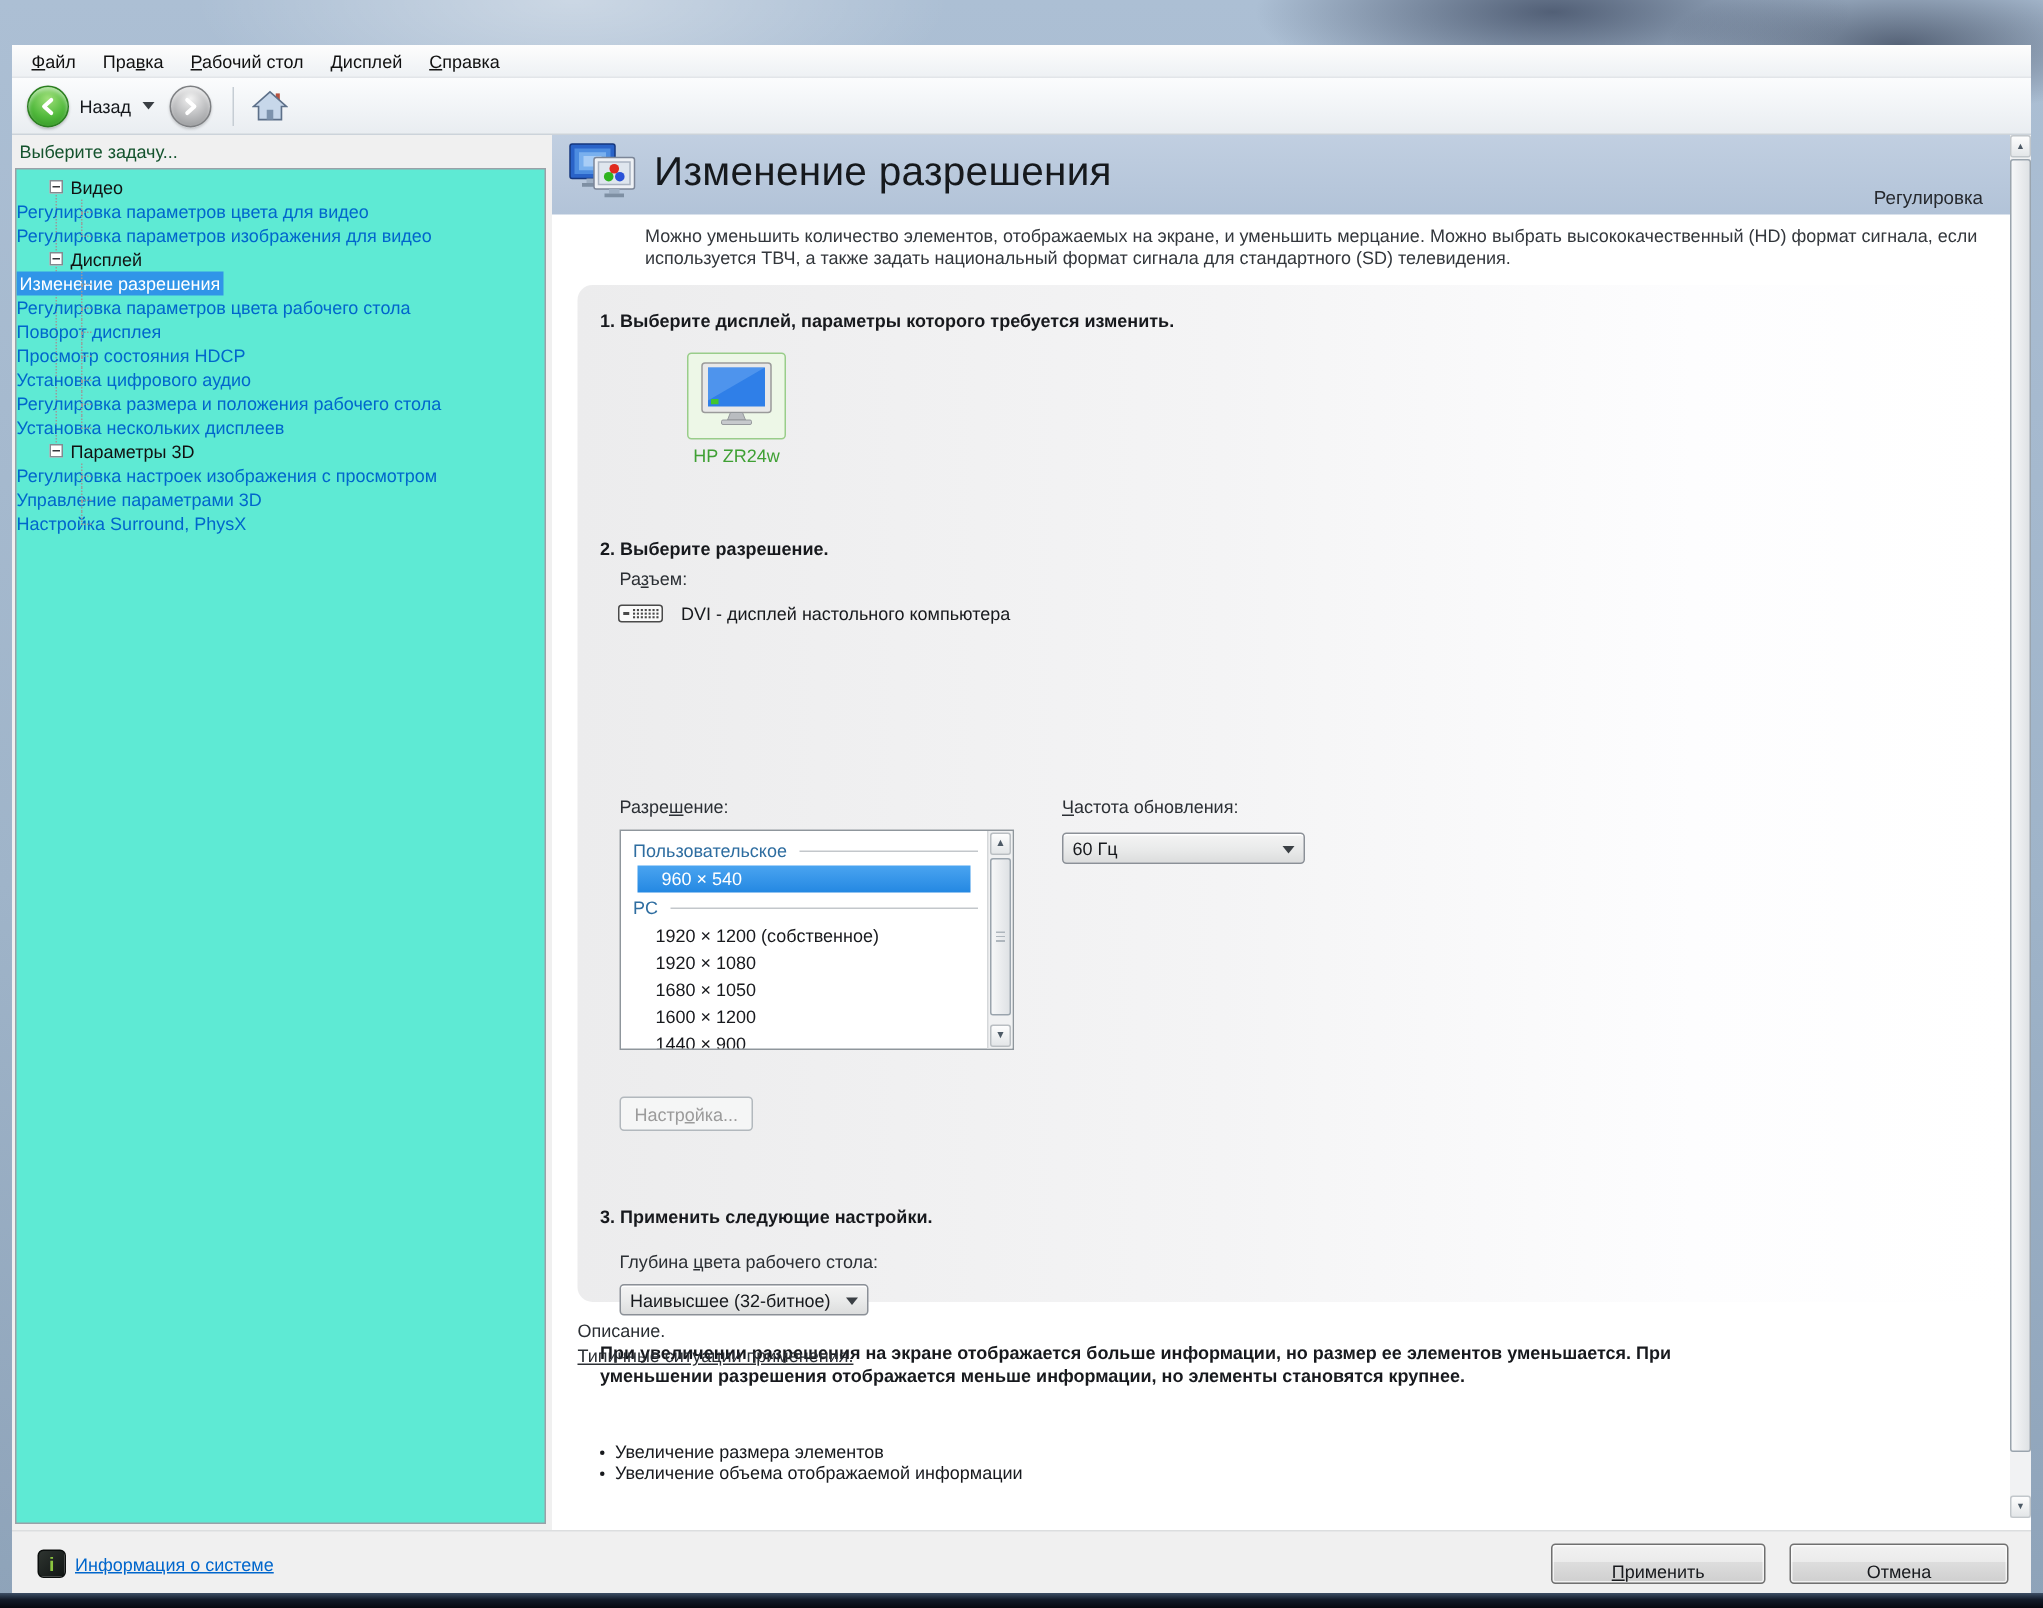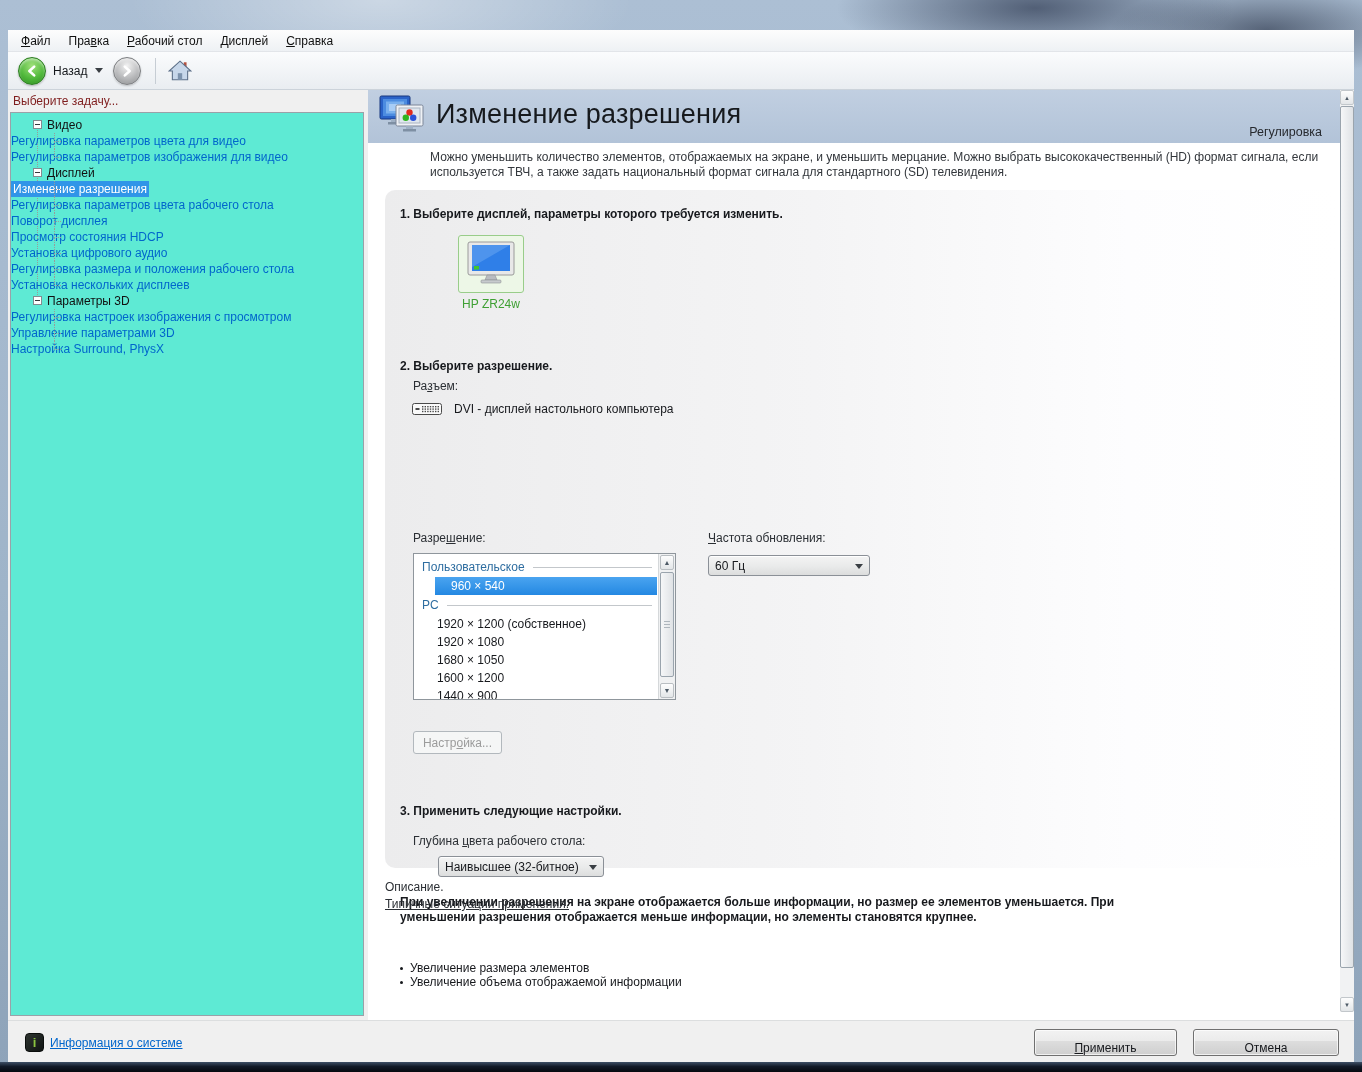--- a/index.html
+++ b/index.html
@@ -46,21 +46,21 @@
   .nav-back{background:radial-gradient(circle at 50% 30%,#9fe07a,#51b93c 55%,#2c8c1f);border:1px solid #2b7d20;
     box-shadow:inset 0 2px 3px rgba(255,255,255,.55),0 1px 2px rgba(0,0,0,.25);}
   .nav-fwd{background:radial-gradient(circle at 50% 30%,#f2f2f2,#b9babc 55%,#8c8e90);border:1px solid #7d7f82;
     box-shadow:inset 0 2px 3px rgba(255,255,255,.6),0 1px 2px rgba(0,0,0,.2);margin-left:10px;}
   .back-label{font-size:12px;color:#15181c;margin-left:7px;}
   .dd-arrow{width:0;height:0;border-left:4px solid transparent;border-right:4px solid transparent;
     border-top:5px solid #3a3f44;margin-left:8px;}
   .tb-sep{width:1px;height:26px;background:#c6cdd4;margin:0 12px 0 14px;}
   
   .sidebar{position:absolute;top:60px;left:0;width:360px;bottom:42px;}
-  .sidebar-header{position:absolute;top:4px;left:5px;font-size:12px;color:#7f1d1d;}
+  .sidebar-header{position:absolute;top:4px;left:5px;font-size:12px;color:#14532d;}
   .treebox{position:absolute;top:22px;left:2px;right:4px;bottom:4px;background:#5eead4;
     border:1px solid #9aa1a8;overflow:hidden;}
   .tree{position:relative;padding-top:4px;font-size:12px;}
   .root-line{position:absolute;left:26px;top:12px;height:176px;width:0;border-left:1px dotted #9a9a9a;}
   .trow{position:relative;height:16px;line-height:16px;white-space:nowrap;}
   .trow.group{padding-left:36px;color:#111;}
   .toggle{position:absolute;left:22px;top:3px;width:9px;height:9px;background:#fff;
     border:1px solid #848a90;z-index:2;}
   .toggle::after{content:"";position:absolute;left:1px;top:3px;width:5px;height:1px;background:#35383c;}
   .trow.child{}
@@ -88,21 +88,21 @@
   .dvi-row{position:absolute;left:27px;top:212px;display:flex;align-items:center;}
   .dvi-text{font-size:12px;color:#17191d;margin-left:12px;}
   .listbox{position:absolute;left:28px;top:363px;width:263px;height:147px;background:#fff;
     border:1px solid #8f969c;overflow:hidden;}
   .list-inner{position:absolute;left:0;top:0;right:17px;bottom:0;padding-top:3px;}
   .lrow{height:18px;line-height:18px;font-size:12px;color:#17191d;white-space:nowrap;}
   .lgroup{height:20px;line-height:20px;display:flex;align-items:center;padding-left:8px;color:#2e6da0;}
   .lgroup .grp-line{flex:1;height:1px;background:#c3c7cb;margin:0 6px 0 8px;}
   .litem{padding-left:23px;}
   .litem.selected{background:linear-gradient(180deg,#4aa4f0,#2488e2);color:#fff;
-    margin-left:21px;width:222px;padding-left:16px;}
+    margin-left:11px;width:222px;padding-left:16px;}
   .vscroll{position:absolute;top:0;right:0;bottom:0;width:17px;background:#f0f1f2;border-left:1px solid #d5d8da;}
   .sb-btn{position:absolute;left:1px;right:1px;height:15px;border:1px solid #b9bec2;border-radius:2px;
     background:linear-gradient(180deg,#fdfdfd,#e3e6e8);display:flex;align-items:center;justify-content:center;
     font-size:7px;color:#4d5a66;}
   .sb-up{top:1px;} .sb-down{bottom:1px;}
   .sb-thumb{position:absolute;left:1px;right:1px;border:1px solid #9aa4ad;border-radius:2px;
     background:linear-gradient(90deg,#f6f7f8,#dfe2e5);}
   .sb-grip{position:absolute;left:3px;right:3px;top:50%;height:7px;margin-top:-4px;
     background:repeating-linear-gradient(180deg,#aeb6bd 0 1px,transparent 1px 3px);}
   .combo{position:absolute;height:21px;border:1px solid #8b9097;border-radius:3px;
@@ -317,21 +317,21 @@
           <span>60 Гц</span>
           <span class="carrow"></span>
         </div>
 
         <div class="btn-disabled">
             <span><span>Настр</span><span class="ak">о</span><span>йка...</span></span>
           </div>
 
         <div class="step-title" style="left:15px;top:614px;">3. Применить следующие настройки.</div>
         <div class="small-label" style="left:28px;top:644px;"><span>Глубина </span><span class="ak">ц</span><span>вета рабочего стола:</span></div>
-        <div class="combo" style="left:28px;top:666px;width:166px;margin-left:25px;">
+        <div class="combo" style="left:28px;top:666px;width:166px;">
           <span>Наивысшее (32-битное)</span>
           <span class="carrow"></span>
         </div>
       </div>
 
       <div class="desc-head" style="left:17px;top:790px;">Описание.</div>
       <div class="desc-body" style="left:32px;top:805px;">При увеличении разрешения на экране отображается больше информации, но размер ее элементов уменьшается. При уменьшении разрешения отображается меньше информации, но элементы становятся крупнее.</div>
       <div class="desc-head" style="left:17px;top:807px;text-decoration:underline;">Типичные ситуации применения.</div>
       <div class="bullets" style="top:871px;">
         <div class="b-row">

